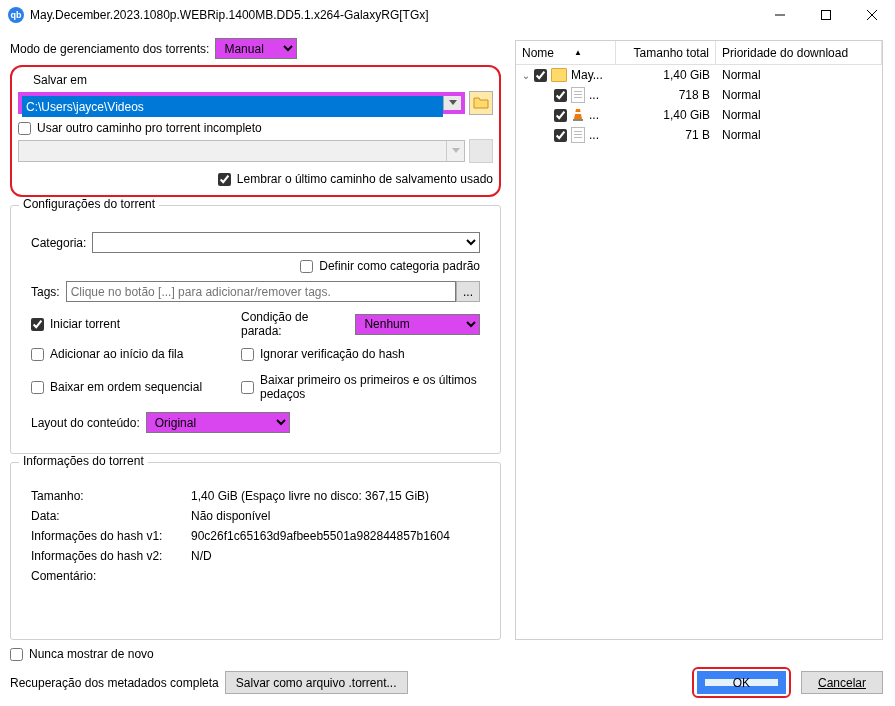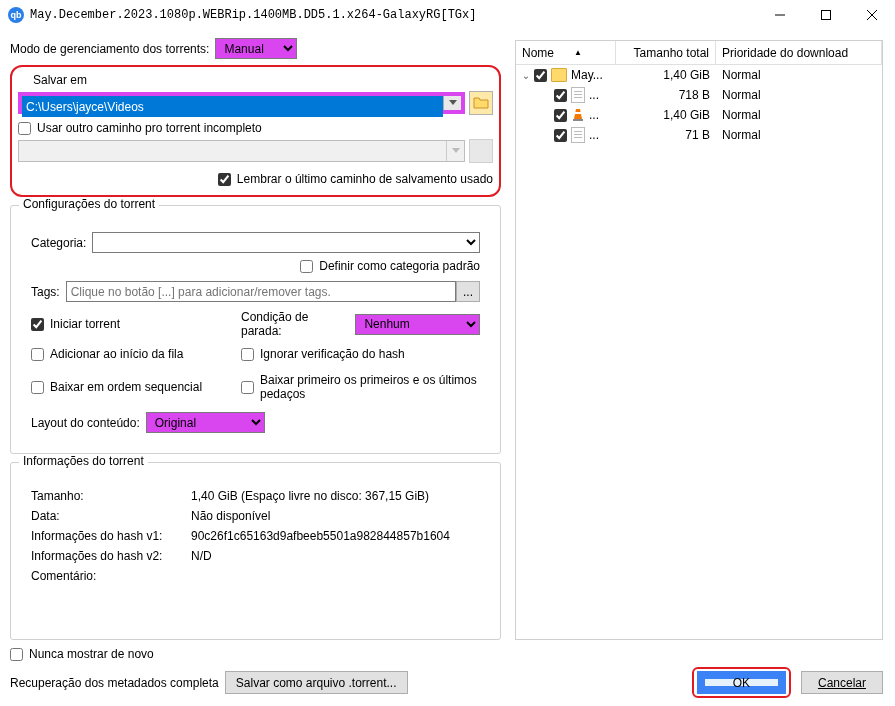--- a/index.html
+++ b/index.html
@@ -1,19 +1,19 @@
 <!DOCTYPE html>
 <html><head>
   <meta charset="utf-8">
   <style>
     * { box-sizing: border-box; font-family: "Segoe UI", Tahoma, sans-serif; font-size: 12px; }
     body { margin: 0; padding: 0; background: #fff; width: 895px; height: 706px; overflow: hidden; }
     .titlebar { height: 30px; display: flex; align-items: center; padding-left: 8px; }
     .titlebar .icon-app { width: 16px; height: 16px; background: #2a80e8; border-radius: 50%; margin-right: 6px; display: flex; align-items: center; justify-content: center; color: #fff; font-size: 9px; font-weight: bold; }
-    .titlebar .title { flex: 1; font-family: Liberation Mono, monospace; }
+    .titlebar .title { flex: 1; }
     .titlebar .winbtn { width: 46px; height: 30px; display: flex; align-items: center; justify-content: center; }
     .winbtn svg { width: 10px; height: 10px; }
     .content { display: flex; height: 610px; }
     .left { flex: 1; padding: 8px 10px 0 10px; }
     .right { width: 384px; padding: 8px 12px 0 4px; display: flex; flex-direction: column; }
     .row { display: flex; align-items: center; margin-bottom: 6px; }
     label.lbl { margin-right: 6px; }
     select, input[type="text"] { border: 1px solid #7a7a7a; background: #fff; height: 21px; padding: 0 4px; }
     select { background: #d946ef; }
     .fieldset { border: 1px solid #d0d0d0; border-radius: 3px; padding: 20px; margin-bottom: 8px; position: relative; }
@@ -183,21 +183,21 @@
             <input type="checkbox" style="">
             <span>Baixar em ordem sequencial</span>
           </div>
         <div class="chk">
             <input type="checkbox" style="">
             <span>Baixar primeiro os primeiros e os últimos pedaços</span>
           </div>
       </div>
       <div class="row" style="margin-top:8px;margin-bottom:0;">
         <label class="lbl">Layout do conteúdo:</label>
-        <select style="width:119px;"><option>Original</option></select>
+        <select style="width:144px;"><option>Original</option></select>
       </div>
     </div>
 
     <div class="fieldset" style="padding-bottom:50px;">
       <span class="legend">Informações do torrent</span>
       <div class="info-table">
         <div class="irow">
             <div class="ilabel">Tamanho:</div>
             <div>1,40 GiB (Espaço livre no disco: 367,15 GiB)</div>
           </div>

